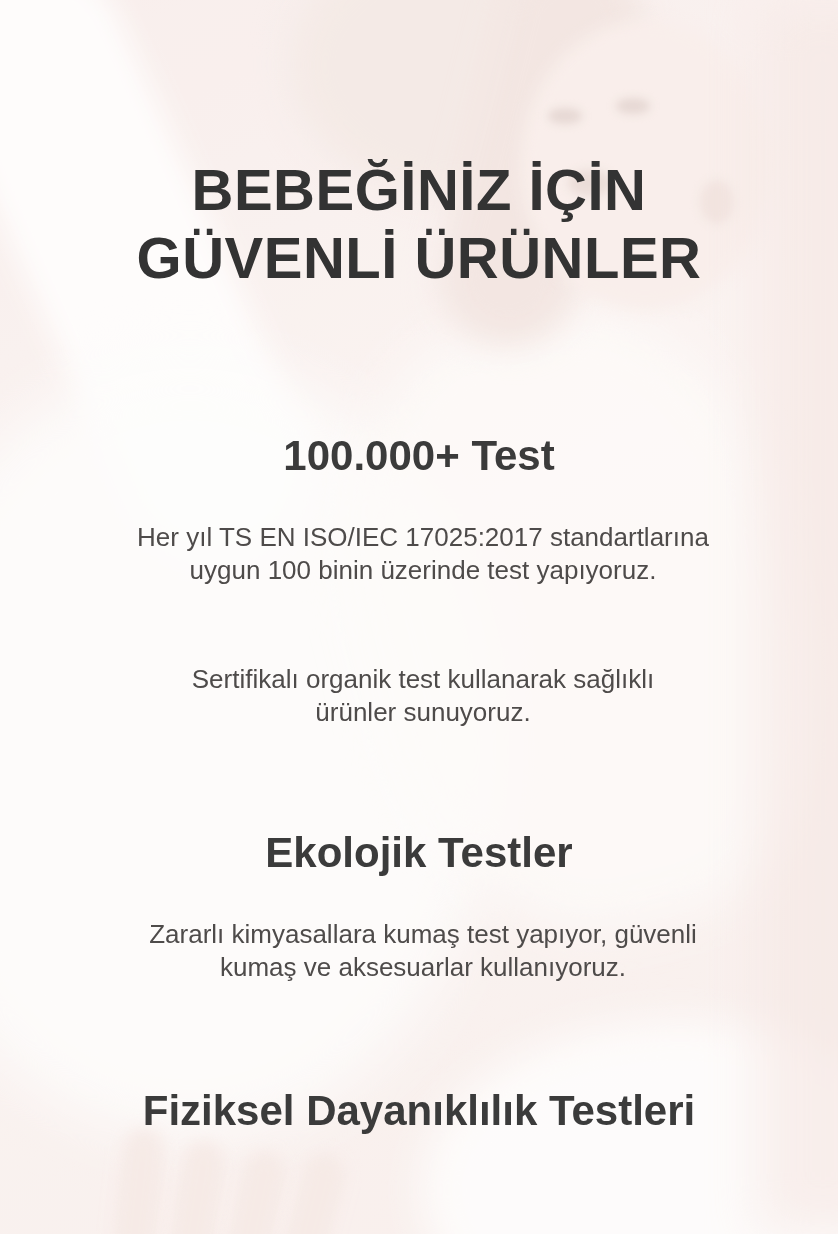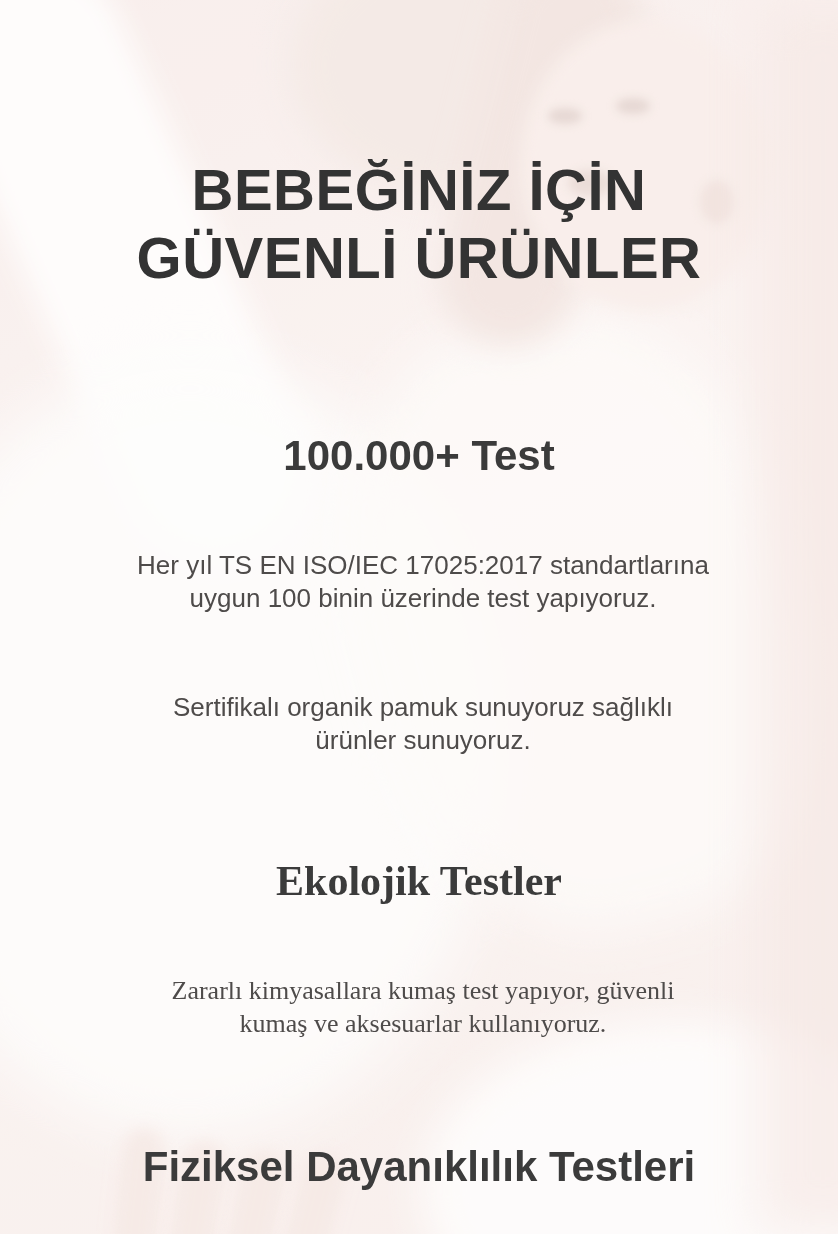--- a/index.html
+++ b/index.html
@@ -101,24 +101,24 @@
   }
   .title {
     margin-top: 156px;
     font-size: 58px;
     line-height: 68px;
     font-weight: bold;
     letter-spacing: 0.5px;
     color: var(--title, #333333);
     white-space: pre-line;
   }
-  .section { display: flex; flex-direction: column; align-items: center; gap: 28px; }
+  .section { display: flex; flex-direction: column; align-items: center; }
   .sec-1 { margin-top: 66px; }
   .sec-2 { margin-top: 44px; }
-  .sec-3 { margin-top: 40px; font-family: Liberation Serif, serif; }
+  .sec-3 { margin-top: 40px; }
   .sec-4 { margin-top: 42px; }
   .heading {
     font-size: 42px;
     line-height: 48px;
     font-weight: bold;
     color: var(--heading, #3b3b3b);
   }
   .body-text {
     margin-top: 6px;
     font-size: 26px;
@@ -158,21 +158,21 @@
     <h1 class="title">BEBEĞİNİZ İÇİN
 GÜVENLİ ÜRÜNLER</h1>
 
     <section class="section sec-1">
       <h2 class="heading">100.000+ Test</h2>
       <p class="body-text">Her yıl TS EN ISO/IEC 17025:2017 standartlarına
 uygun 100 binin üzerinde test yapıyoruz.</p>
     </section>
 
     <section class="section sec-2">
-      <p class="body-text">Sertifikalı organik pamuk sunuyoruz sağlıklı
+      <p class="body-text">Sertifikalı organik test kullanarak sağlıklı
 ürünler sunuyoruz.</p>
     </section>
 
     <section class="section sec-3">
       <h2 class="heading">Ekolojik Testler</h2>
       <p class="body-text">Zararlı kimyasallara kumaş test yapıyor, güvenli
 kumaş ve aksesuarlar kullanıyoruz.</p>
     </section>
 
     <section class="section sec-4">

